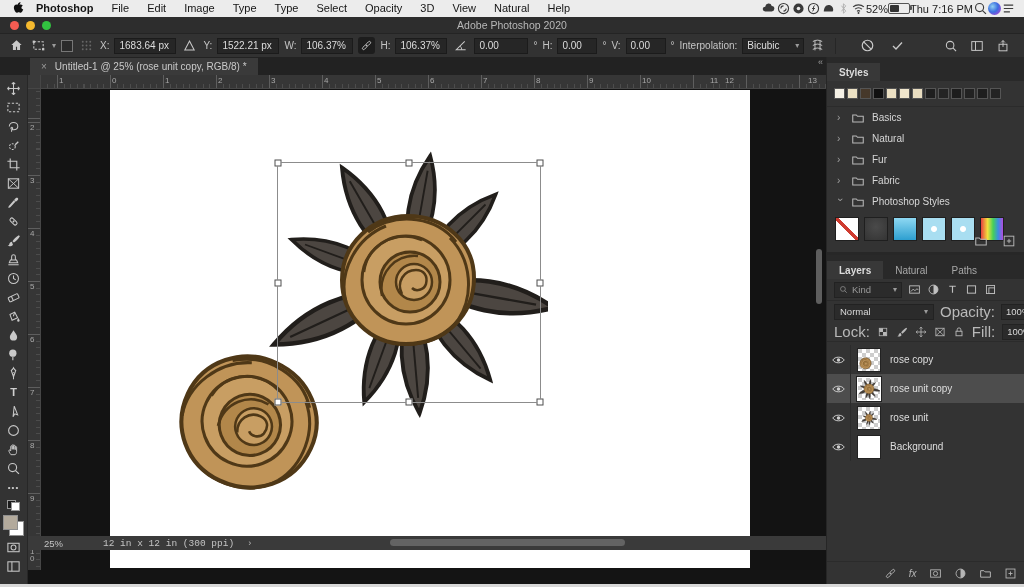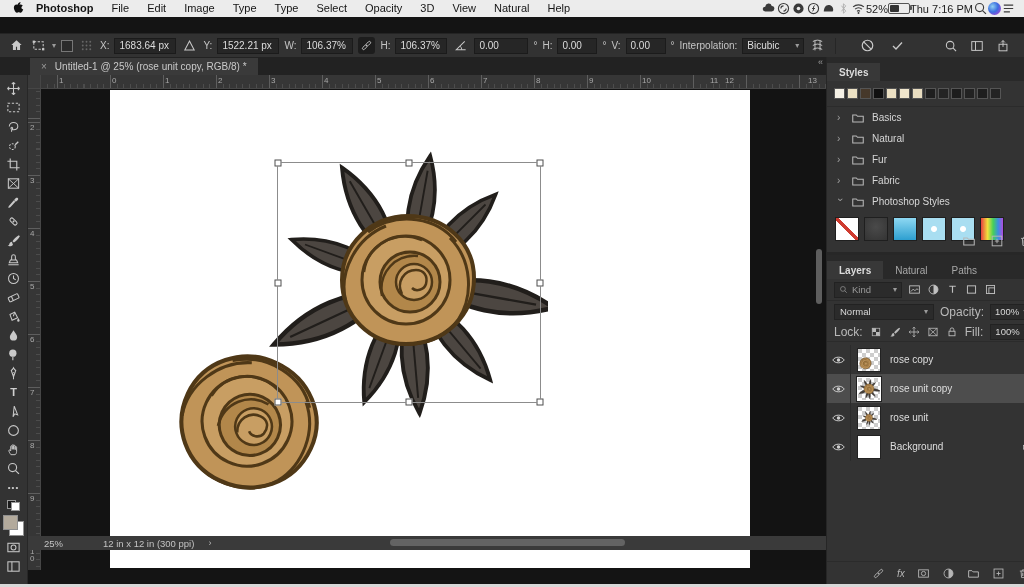--- a/index.html
+++ b/index.html
@@ -69,21 +69,21 @@
   .rlabel-v{position:absolute;left:2px;width:7px;font-size:8px;line-height:7px;color:#a8a8a8;word-break:break-all;}
   .pasteboard{position:absolute;left:13px;top:14px;width:785px;height:481px;background:#131313;overflow:hidden;}
   .doc{position:absolute;left:69px;top:1px;width:640px;height:478px;background:#fff;}
   .transform-box{position:absolute;left:167px;top:72px;width:262px;height:239px;border:1px solid #8c8c8c;}
   .handle{position:absolute;width:7px;height:7px;background:#fff;border:1px solid #4f4f4f;box-sizing:border-box;transform:translate(-50%,-50%);}
   .vscroll{position:absolute;right:4px;top:160px;width:6px;height:55px;border-radius:3px;background:#5e5e5e;}
   
   .statusbar{position:absolute;left:28px;top:536px;width:798px;height:14px;background:#3a3a3a;
              display:flex;align-items:center;font-size:9.5px;color:#c3c3c3;}
   .statusbar .zoomtxt{margin-left:16px;}
-  .statusbar .docinfo{margin-left:40px;}
+  .statusbar .docinfo{margin-left:40px;font-family:Liberation Mono, monospace;}
   .statusbar .sb-chev{margin-left:14px;color:#bbb;font-size:9px;}
   .hscroll{position:absolute;left:362px;top:3px;width:235px;height:7px;border-radius:4px;background:#636363;}
   .bottom-strip{position:absolute;left:0;top:584px;width:1024px;height:3px;background:#d8d8d8;}
   
   .right-dock{position:absolute;left:826px;top:57px;width:198px;height:527px;background:#2d2d2d;display:flex;}
   .dock-strip{width:28px;background:#363636;border-right:1px solid #262626;box-sizing:border-box;position:relative;}
   .collapse-l{position:absolute;right:3px;top:0px;color:#9a9a9a;font-size:9px;}
   .strip-group{position:absolute;left:3px;top:14px;width:22px;background:#3f3f3f;border-radius:3px;padding:3px 0;}
   .strip-group.g2{top:118px;}
   .strip-btn{width:22px;height:26px;display:flex;align-items:center;justify-content:center;}
@@ -117,21 +117,21 @@
   .layers-panel{flex:1;background:#333;position:relative;display:flex;flex-direction:column;}
   .filter-row{height:21px;display:flex;align-items:center;gap:6px;padding:0 7px;border-bottom:1px solid #2b2b2b;}
   .kind-field{width:58px;height:14px;background:#2b2b2b;border:1px solid #222;color:#9a9a9a;font-size:9.5px;
               display:flex;align-items:center;gap:4px;padding:0 4px;}
   .kind-field svg{width:9px;height:9px;color:#9a9a9a;}
   .filter-row .f-ico svg{width:13px;height:13px;color:#c0c0c0;}
   .red-dot{width:7px;height:7px;border-radius:50%;background:#b8372c;margin-left:auto;}
   .blend-row{height:21px;display:flex;align-items:center;gap:6px;padding:0 7px;}
   .blend-select{width:88px;height:14px;background:#2b2b2b;border:1px solid #222;color:#d8d8d8;font-size:9.5px;
                 display:flex;align-items:center;padding:0 5px;justify-content:space-between;}
-  .lbl{color:#b9b9b9;font-size:12px;white-space:nowrap;}
+  .lbl{color:#b9b9b9;font-size:15px;white-space:nowrap;}
   .val-field{height:14px;background:#2b2b2b;border:1px solid #222;color:#d8d8d8;font-size:9.5px;
              display:flex;align-items:center;padding:0 4px;gap:4px;}
   .lock-row{height:19px;display:flex;align-items:center;gap:7px;padding:0 7px;border-bottom:1px solid #2b2b2b;}
   .lock-row .l-ico svg{width:12px;height:12px;color:#b9b9b9;}
   .layer-list{flex:1;padding-top:3px;}
   .layer-row{height:29px;display:flex;align-items:center;position:relative;}
   .layer-row.selected{background:#4d4d4d;}
   .eye-cell{width:24px;height:100%;display:flex;align-items:center;justify-content:center;border-right:1px solid #2b2b2b;box-sizing:border-box;}
   .eye-cell svg{width:13px;height:10px;color:#cfcfcf;}
   .thumb{position:relative;width:24px;height:24px;margin-left:6px;background:repeating-conic-gradient(#fff 0 25%,#cdcdcd 0 50%) 0 0/8px 8px;overflow:hidden;border:1px solid #222;box-sizing:border-box;}
@@ -445,20 +445,28 @@
       <svg viewBox="0 0 16 16">
           <use href="#ic-zoom"></use>
         </svg>
       <span class="siri"></span>
       <svg viewBox="0 0 16 16">
           <use href="#ic-list"></use>
         </svg>
     </span>
   </div>
 
+  <div class="titlebar">
+    <span class="lights">
+      <span class="light r"></span>
+      <span class="light y"></span>
+      <span class="light g"></span>
+    </span>
+    <span>Adobe Photoshop 2020</span>
+  </div>
 
   <div class="optionsbar">
     <span class="opt-ico">
         <svg class="i" viewBox="0 0 16 16">
           <use href="#ic-home"></use>
         </svg>
       </span>
     <span class="opt-ico">
         <svg class="i" viewBox="0 0 16 16">
           <use href="#ic-transform"></use>

